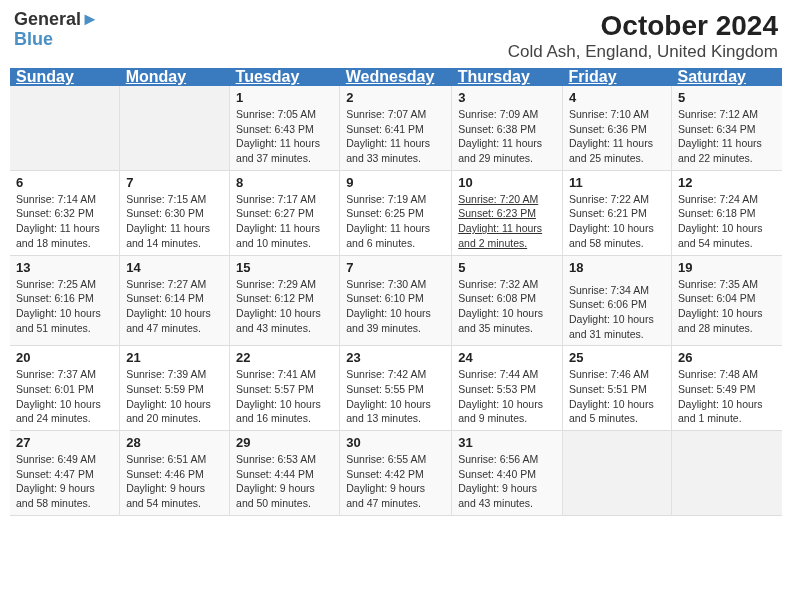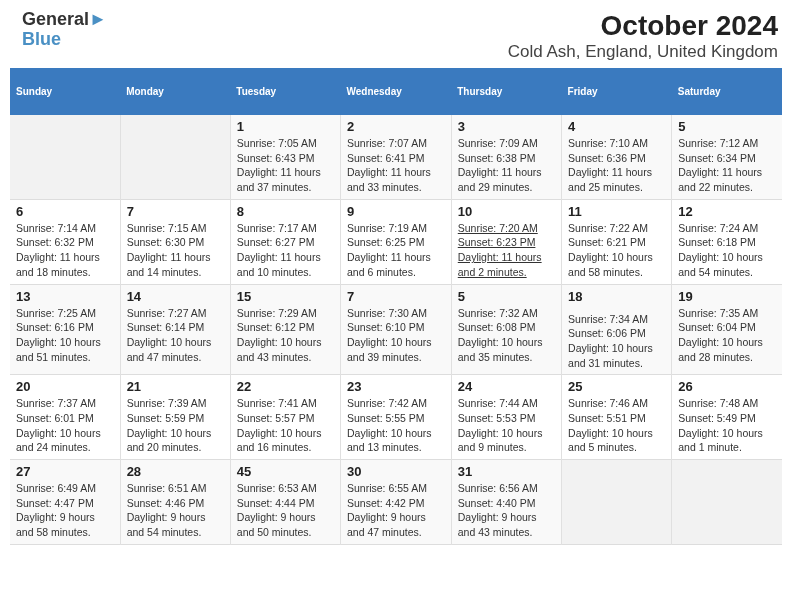--- a/index.html
+++ b/index.html
@@ -14,21 +14,20 @@
       display: flex;
       justify-content: space-between;
       align-items: flex-start;
       margin-bottom: 6px;
       padding: 0 4px;
     }
     .logo {
       display: flex;
       align-items: flex-start;
       gap: 2px;
-      margin-left: 8px;
     }
     .logo-text {
       font-size: 18px;
       font-weight: bold;
       color: #333;
       line-height: 1.1;
     }
     .logo-text span { color: #4a90c4; }
     .title-block { text-align: right; }
     .main-title {
@@ -42,23 +41,24 @@
     }
     table {
       width: 100%;
       border-collapse: collapse;
       font-size: 11px;
     }
     thead tr th {
       background-color: #3a7abf;
       color: #fff;
       text-align: left;
-      padding: 18px 6px;
-      font-size: 10px;
+      padding: 0 6px;
+      font-size: 16px;
       font-weight: bold;
+      text-decoration: underline;
     }
     tbody tr {
       border-bottom: 1px solid #ddd;
     }
     tbody tr:nth-child(odd) { background: #f9f9f9; }
     tbody tr:nth-child(even) { background: #fff; }
     td {
       vertical-align: top;
       padding: 4px 6px;
       width: 113px;
@@ -282,21 +282,21 @@
 Sunset: 4:47 PM
 Daylight: 9 hours and 58 minutes.</div>
         </td>
         <td>
           <span class="day-num">28</span>
           <div class="day-detail" style="white-space: pre-line;">Sunrise: 6:51 AM
 Sunset: 4:46 PM
 Daylight: 9 hours and 54 minutes.</div>
         </td>
         <td>
-          <span class="day-num">45</span>
+          <span class="day-num">29</span>
           <div class="day-detail" style="white-space: pre-line;">Sunrise: 6:53 AM
 Sunset: 4:44 PM
 Daylight: 9 hours and 50 minutes.</div>
         </td>
         <td>
           <span class="day-num">30</span>
           <div class="day-detail" style="white-space: pre-line;">Sunrise: 6:55 AM
 Sunset: 4:42 PM
 Daylight: 9 hours and 47 minutes.</div>
         </td>

